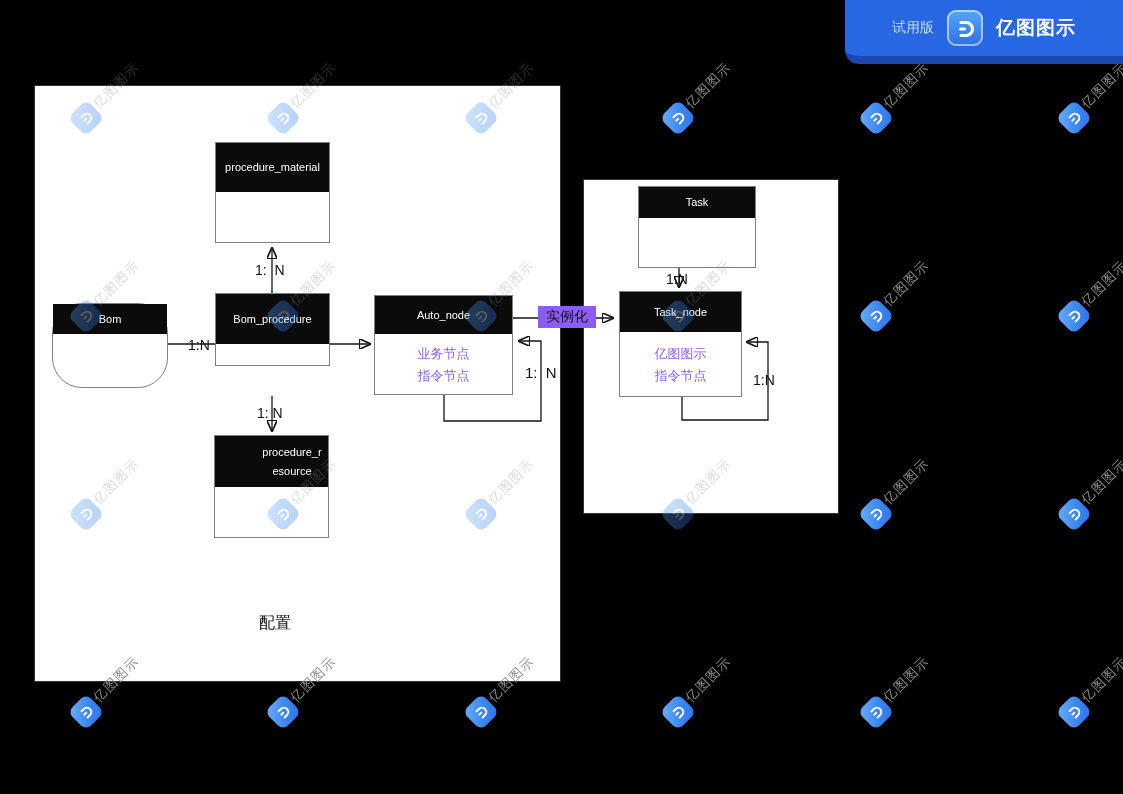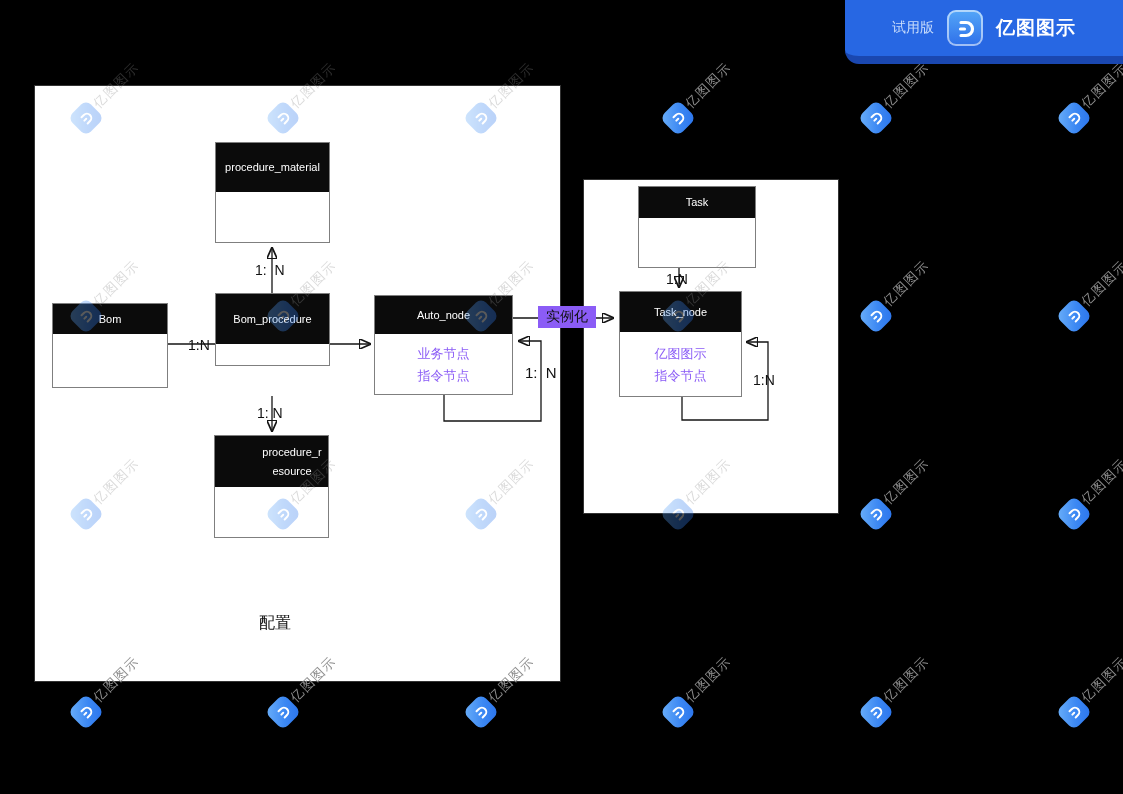--- a/index.html
+++ b/index.html
@@ -21,21 +21,21 @@
   .entity{position:absolute;z-index:3;border:1px solid #7f7f7f;background:#fff;
           box-sizing:border-box;display:flex;flex-direction:column;}
   .entity-header{background:#0b0b0b;color:#fff;border-bottom:2px solid #fff;
           display:flex;align-items:center;justify-content:center;text-align:center;
           font-size:11px;line-height:19px;word-break:break-all;padding:0 6px;box-sizing:border-box;}
   .entity-body{flex:1;display:flex;flex-direction:column;align-items:center;justify-content:center;
           color:#8b5cf6;font-size:13px;line-height:22px;}
 
   #entity-procedure-material{left:215px;top:142px;width:115px;height:101px;}
   #entity-procedure-material .entity-header{height:51px;}
-  #entity-bom{left:52px;top:303px;width:116px;height:85px;}
+  #entity-bom{left:52px;top:303px;width:116px;height:85px;border-radius:30px;}
   #entity-bom .entity-header{height:32px;}
   #entity-bom-procedure{left:215px;top:293px;width:115px;height:73px;}
   #entity-bom-procedure .entity-header{height:52px;}
   #entity-auto-node{left:374px;top:295px;width:139px;height:100px;}
   #entity-auto-node .entity-header{height:40px;}
   #entity-procedure-resource{left:214px;top:435px;width:115px;height:103px;}
   #entity-procedure-resource .entity-header{height:53px;padding-left:47px;}
   #entity-task{left:638px;top:186px;width:118px;height:82px;}
   #entity-task .entity-header{height:33px;}
   #entity-task-node{left:619px;top:291px;width:123px;height:106px;}

